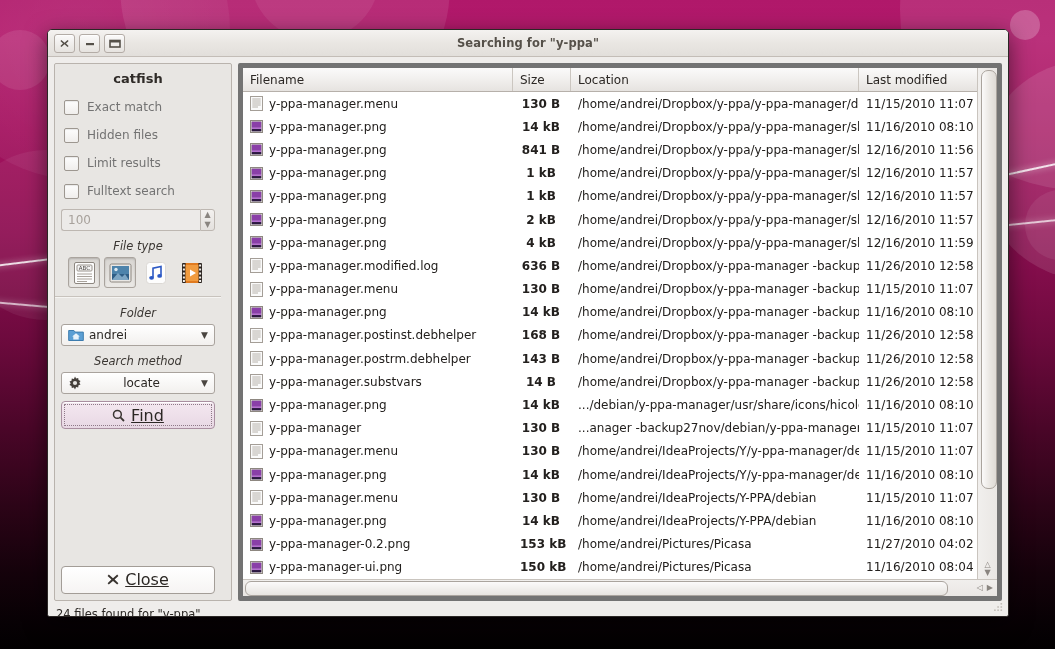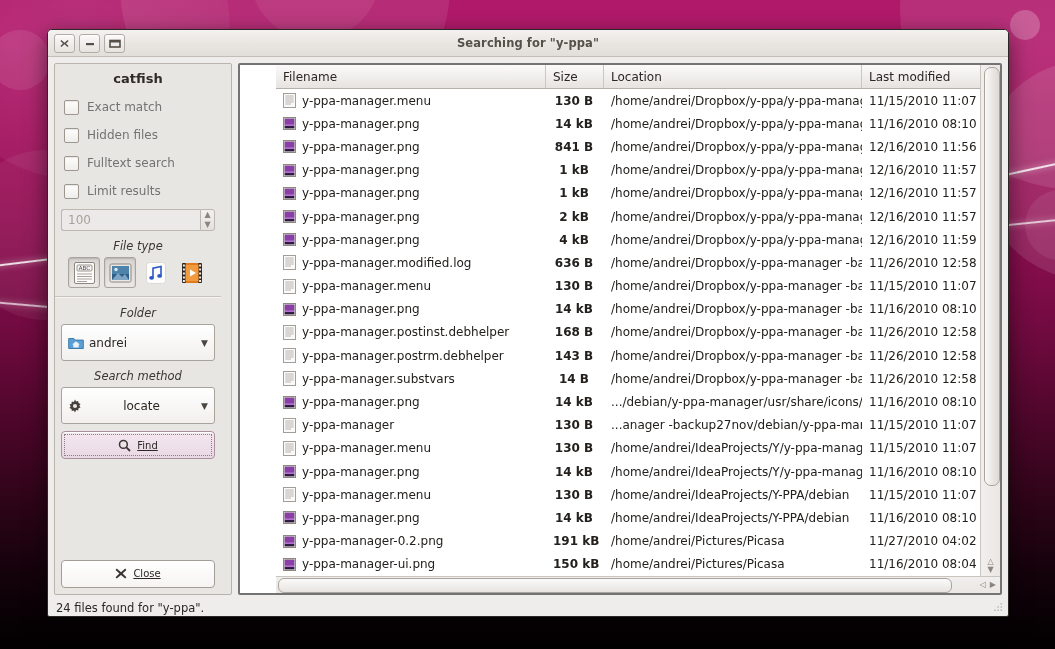--- a/index.html
+++ b/index.html
@@ -109,50 +109,49 @@
     box-sizing:border-box; cursor:pointer;
     border:1px solid transparent; background:transparent;
   }
   .ftype-btn.on {
     border:1px solid #aaa49e;
     background:linear-gradient(to bottom,#d8d5d1,#ebe9e6);
     box-shadow:0 1px 2px rgba(0,0,0,.18) inset;
   }
   .sep { height:1px; background:#c8c3bd; margin:2px -6px 0 -6px; border-bottom:1px solid #f5f4f2;}
   .combo {
-    height:37px; border:1px solid #a9a39d; border-radius:3px;
+    height:22px; border:1px solid #a9a39d; border-radius:3px;
     background:linear-gradient(to bottom,#ffffff,#f2f0ee);
     display:flex; align-items:center; gap:5px; padding:0 6px;
     box-sizing:border-box; font-size:12px; color:#2b2724; cursor:pointer;
     box-shadow:0 1px 0 rgba(255,255,255,.9) inset;
   }
   .combo .arrow { margin-left:auto; font-size:9px; color:#4a4540; }
   .combo.centered .cval { flex:1; text-align:center; }
   .btn {
     height:26px; border:1px solid #a39d97; border-radius:4px;
     display:flex; align-items:center; justify-content:center; gap:6px;
-    font-size:10px; color:#2b2724; cursor:pointer;
+    font-size:16px; color:#2b2724; cursor:pointer;
     background:linear-gradient(to bottom,#fcfbfb,#e8e5e2);
     box-shadow:0 1px 0 rgba(255,255,255,.9) inset;
   }
   .btn.find {
     background:linear-gradient(to bottom,#f4e8f0,#e8d8e4);
     border-color:#a98fa0;
     outline:1px dotted #8e7a87; outline-offset:-4px;
   }
   .btn.close-btn { background:linear-gradient(to bottom,#ffffff,#f6f4f3); }
   .spacer { flex:1; }
   .ul { text-decoration:underline; }
 
   
   #results {
     flex:1; min-width:0; display:flex; flex-direction:column;
-    border:2px solid #737373; border-radius:2px; background:#fff;
+    border:5px solid #737373; border-radius:2px; background:#fff;
     box-sizing:border-box;
-    padding-left:36px;
   }
   #res-main { flex:1; display:flex; min-height:0; }
   #res-scrollarea { flex:1; min-width:0; display:flex; flex-direction:column; }
   #thead {
     display:flex; height:23px; flex:0 0 23px;
     background:linear-gradient(to bottom,#fbfafa 0%,#f0eeec 55%,#e6e3e0 100%);
     border-bottom:1px solid #b6b0aa;
     font-size:12px; color:#2b2724;
   }
   .th { display:flex; align-items:center; padding:0 7px; box-sizing:border-box;
@@ -255,25 +254,25 @@
           <div class="chk-row">
             <div class="chk"></div>
             <span class="chk-label">Exact match</span>
           </div>
           <div class="chk-row">
             <div class="chk"></div>
             <span class="chk-label">Hidden files</span>
           </div>
           <div class="chk-row">
             <div class="chk"></div>
-            <span class="chk-label">Fulltext search</span>
+            <span class="chk-label">Limit results</span>
           </div>
           <div class="chk-row">
             <div class="chk"></div>
-            <span class="chk-label">Limit results</span>
+            <span class="chk-label">Fulltext search</span>
           </div>
 
           <div class="spin-wrap">
             <div class="spin-input">100</div>
             <div class="spin-btns">
               <span class="vbtn">▲</span>
               <span class="vbtn">▼</span>
             </div>
           </div>
 
@@ -698,21 +697,21 @@
                     <div class="cell c-name">
                       <svg class="fi" viewBox="0 0 13 15">
                         <rect x="0.5" y="1.5" width="12" height="12" fill="#ddd9d5" stroke="#8d8780"></rect>
                         <rect x="1.8" y="2.8" width="9.4" height="9.4" fill="#3a1f52"></rect>
                         <rect x="1.8" y="2.8" width="9.4" height="5.4" fill="#8a3fa8"></rect>
                         <rect x="1.8" y="8.2" width="9.4" height="2" fill="#b66fd0"></rect>
                         <rect x="1.8" y="10.2" width="9.4" height="2" fill="#2b1840"></rect>
                       </svg>
                       <span>y-ppa-manager-0.2.png</span>
                     </div>
-                    <div class="cell c-size">191 kB</div>
+                    <div class="cell c-size">153 kB</div>
                     <div class="cell c-loc">/home/andrei/Pictures/Picasa</div>
                     <div class="cell c-mod">11/27/2010 04:02</div>
                   </div>
                   <div class="row">
                     <div class="cell c-name">
                       <svg class="fi" viewBox="0 0 13 15">
                         <rect x="0.5" y="1.5" width="12" height="12" fill="#ddd9d5" stroke="#8d8780"></rect>
                         <rect x="1.8" y="2.8" width="9.4" height="9.4" fill="#3a1f52"></rect>
                         <rect x="1.8" y="2.8" width="9.4" height="5.4" fill="#8a3fa8"></rect>
                         <rect x="1.8" y="8.2" width="9.4" height="2" fill="#b66fd0"></rect>

